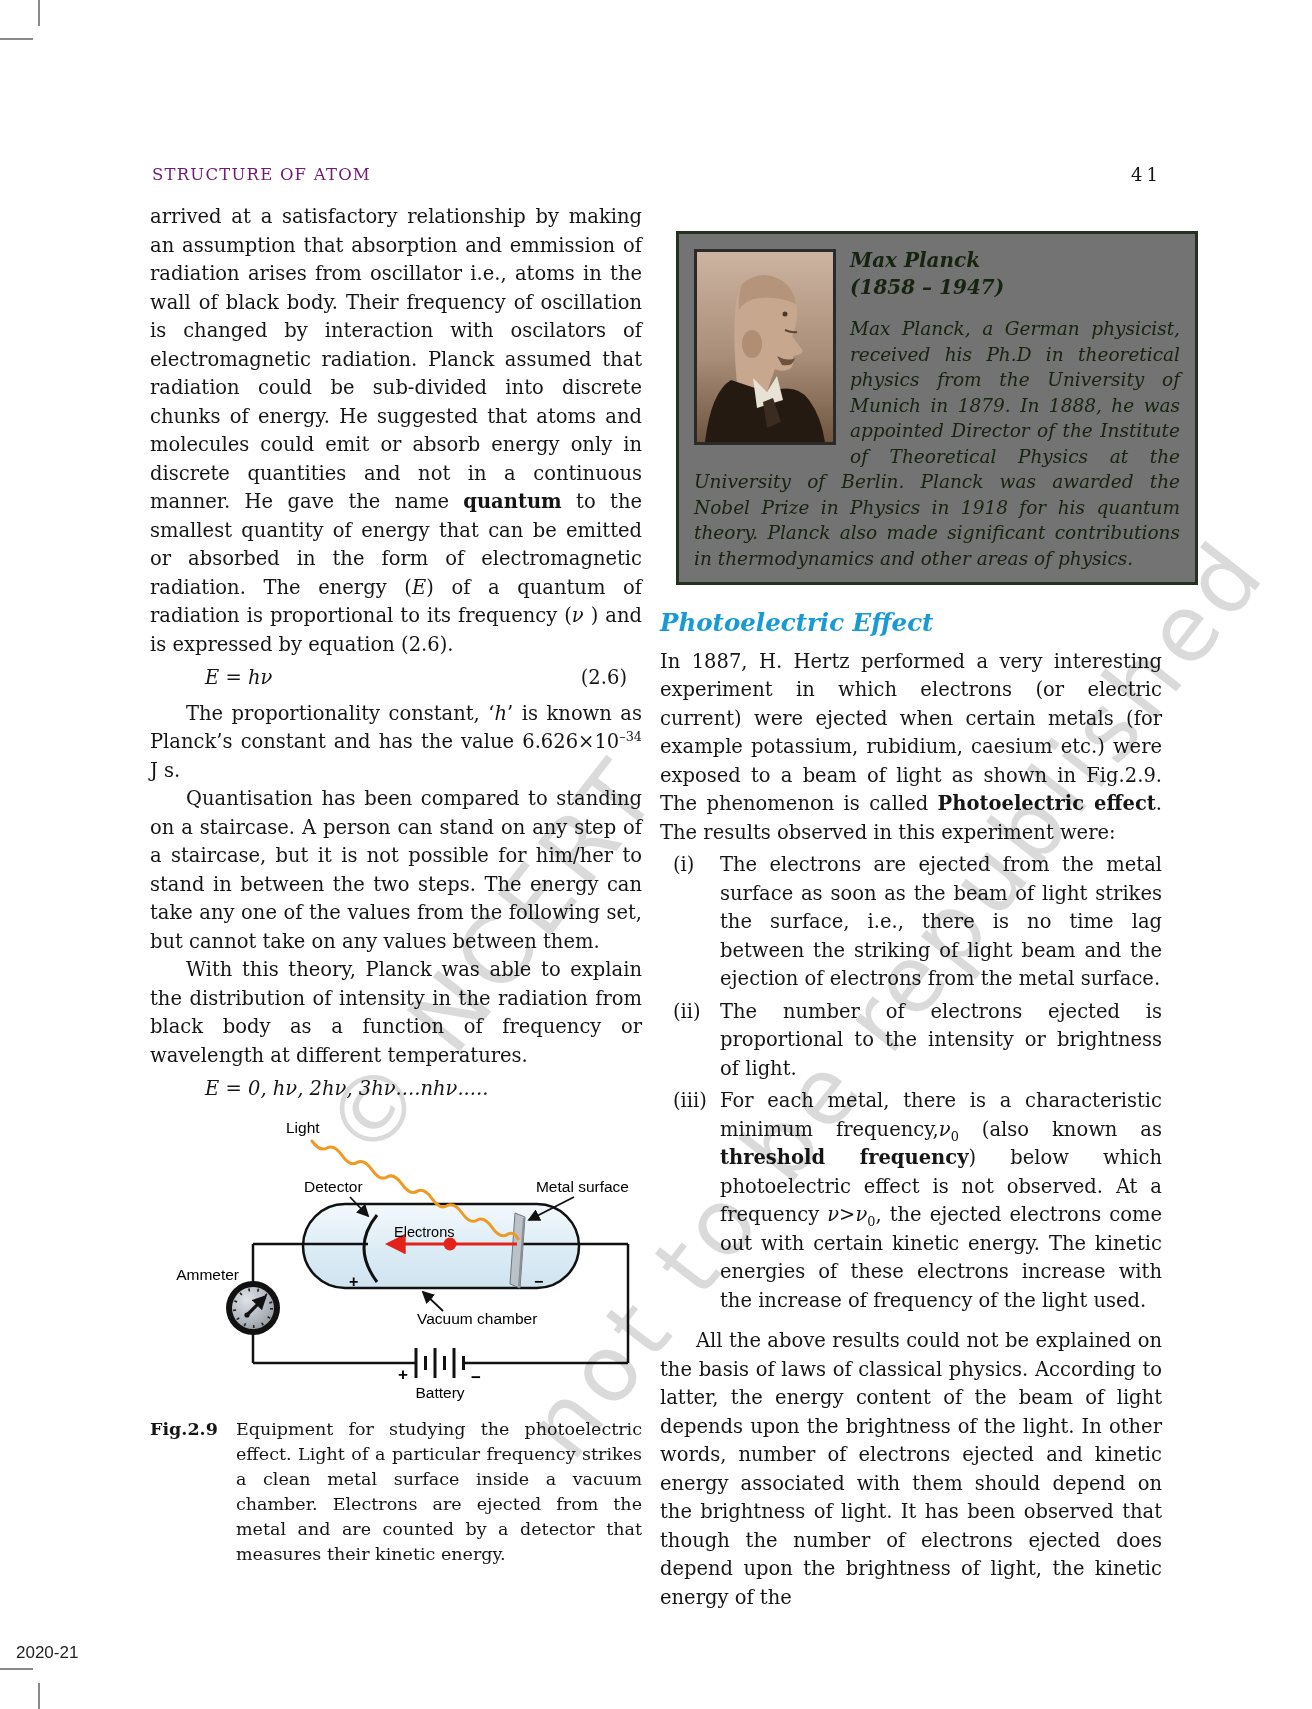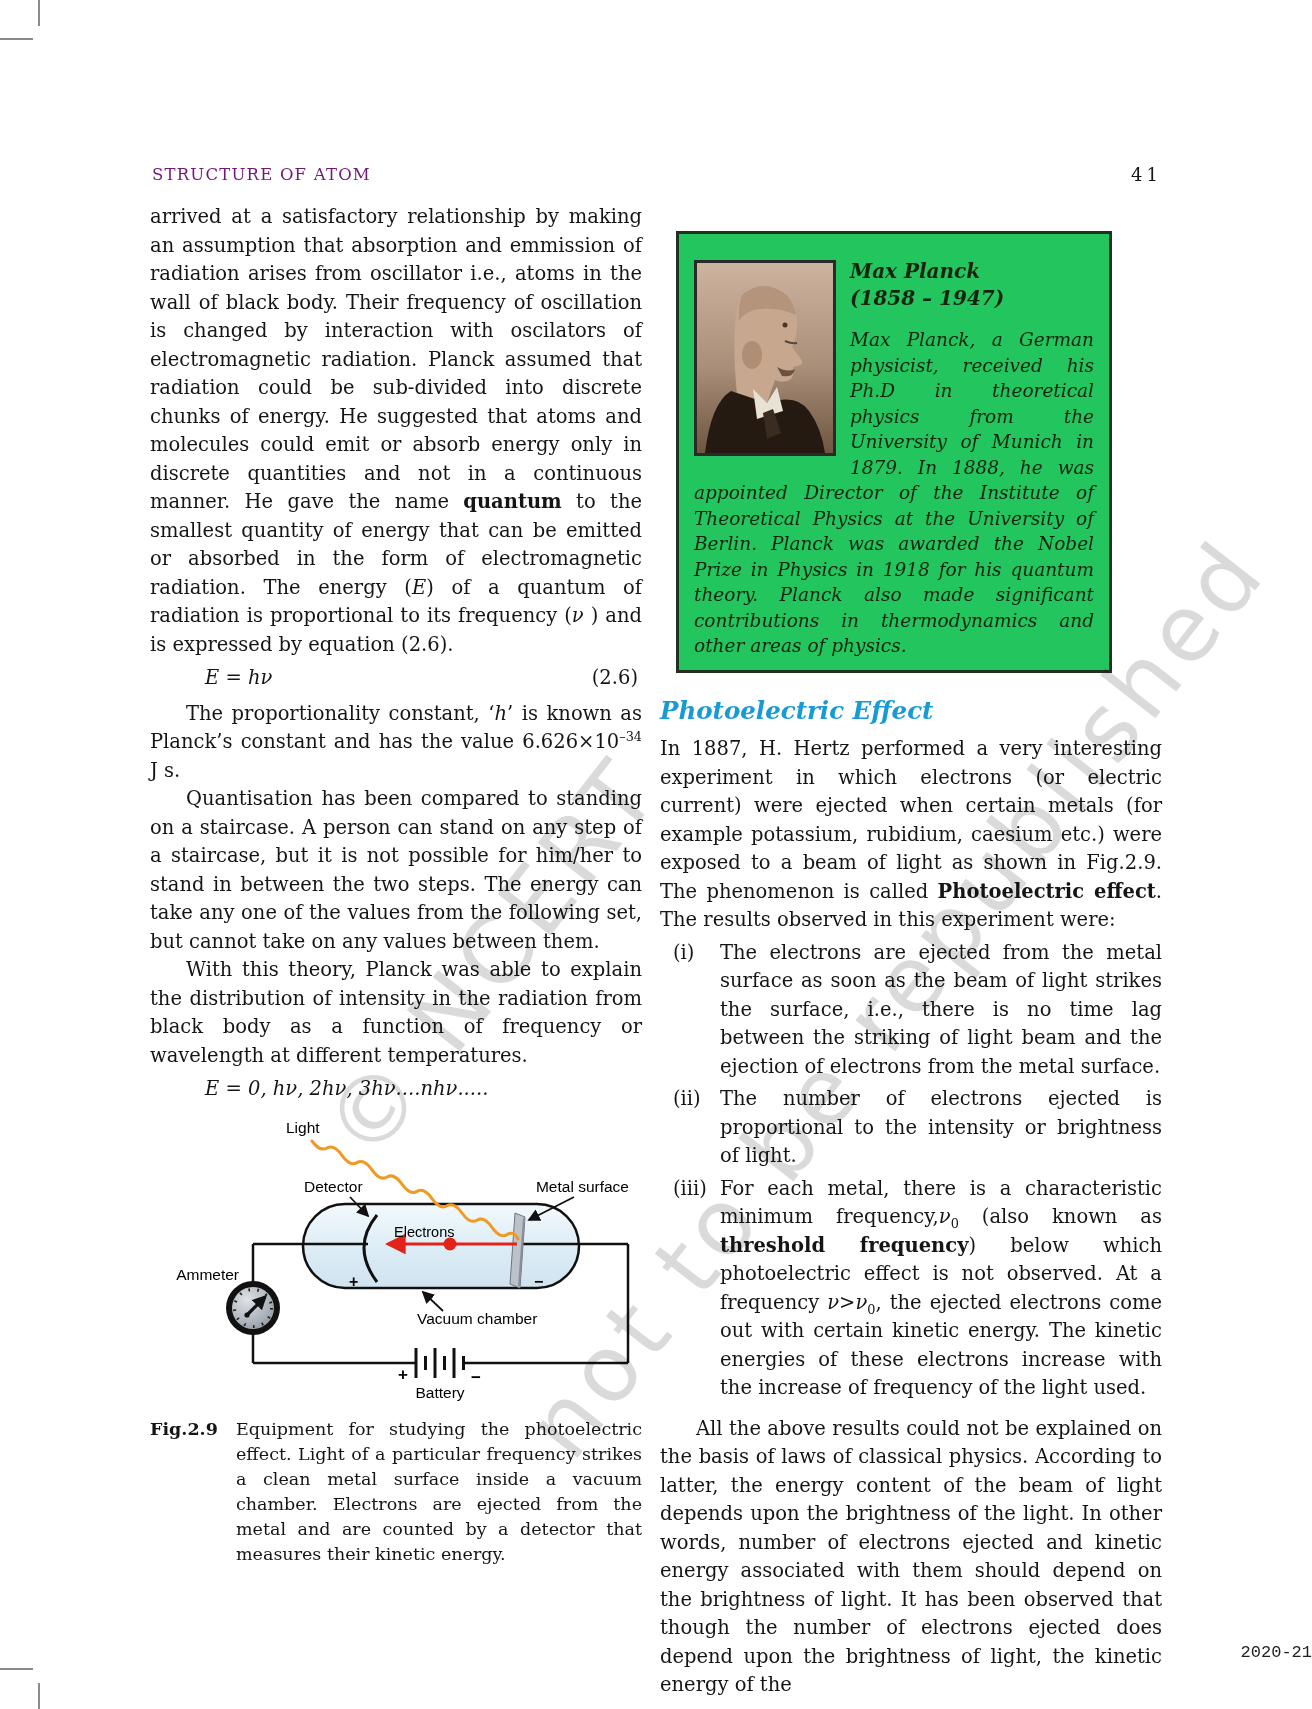--- a/index.html
+++ b/index.html
@@ -14,48 +14,48 @@
   .col{position:absolute;top:203px;font-size:19.5px;line-height:28.5px;text-align:justify;}
   .col-left{left:150px;width:492px;}
   .col-right{left:660px;width:502px;}
   .para{margin:0;}
   .para.indent{text-indent:36px;}
   .rt-b{font-weight:bold;}
   .rt-i{font-style:italic;}
   .rt-sup{font-size:66%;vertical-align:super;line-height:0;}
   .rt-sub{font-size:66%;vertical-align:sub;line-height:0;}
   
-  .eq-row{display:flex;align-items:flex-start;margin:5px 4px 7px 0;}
+  .eq-row{display:flex;align-items:flex-start;margin:5px 15px 7px 0;}
   .eq-lhs{font-style:italic;padding-left:55px;}
   .eq-num{margin-left:auto;}
   
   .figure-svg{display:block;margin:4px 0 0 -4px;}
   .fig-caption{display:flex;margin-top:6px;font-size:17.5px;line-height:25px;}
   .fig-label{font-weight:bold;flex:0 0 86px;}
   .fig-text{text-align:justify;}
   
-  .planck-box{box-sizing:border-box;width:436px;margin:28px 0 0 16px;background:#22c55e;
-              border:3px solid #243020;padding:24px 15px 11px 15px;color:#16230f;
+  .planck-box{box-sizing:border-box;width:522px;margin:28px 0 0 16px;background:#737373;
+              border:3px solid #243020;padding:13px 15px 11px 15px;color:#16230f;
               font-size:18.5px;line-height:25.5px;text-align:justify;}
   .planck-photo{float:left;width:136px;height:190px;margin:2px 14px 4px 0;border:3px solid #2a2a2a;background:#a98e79;}
   .planck-title{font-weight:bold;font-style:italic;font-size:20px;line-height:27px;text-align:left;}
   .planck-years{font-weight:bold;font-style:italic;font-size:20px;line-height:27px;margin-bottom:15px;text-align:left;}
   .planck-bio{font-style:italic;}
   
   .section-heading{margin:24px 0 10px 0;font-size:24.5px;font-weight:bold;font-style:italic;color:#189ad5;text-align:left;}
   .list-item{position:relative;padding-left:60px;margin:4px 0 4px 0;}
   .list-marker{position:absolute;left:13px;top:0;}
   .closing{margin-top:12px;}
   
   .watermark{position:absolute;inset:0;pointer-events:none;z-index:6;mix-blend-mode:multiply;}
   .wm-line{position:absolute;font-family:"DejaVu Sans", sans-serif;color:rgba(168,168,168,0.42);
            white-space:nowrap;transform:rotate(-52deg);letter-spacing:7px;font-size:92px;}
   
-  .footer{position:absolute;left:16px;right:0;top:1643px;text-align:right;
-          font-family:Liberation Mono, monospace;font-size:17px;color:#1f1f1f;}
+  .footer{position:absolute;left:16px;right:0;top:1643px;text-align:left;
+          font-family:Liberation Sans, sans-serif;font-size:17px;color:#1f1f1f;}
   svg text{font-family:"Liberation Sans", sans-serif;}
 </style>
 </head>
 <body>
 
 <div class="page">
 
   <span class="cropmark" style="left:38px;top:0;width:2px;height:26px;"></span>
   <span class="cropmark" style="left:0;top:38px;width:33px;height:2px;"></span>
   <span class="cropmark" style="left:0;top:1668px;width:33px;height:2px;"></span>

